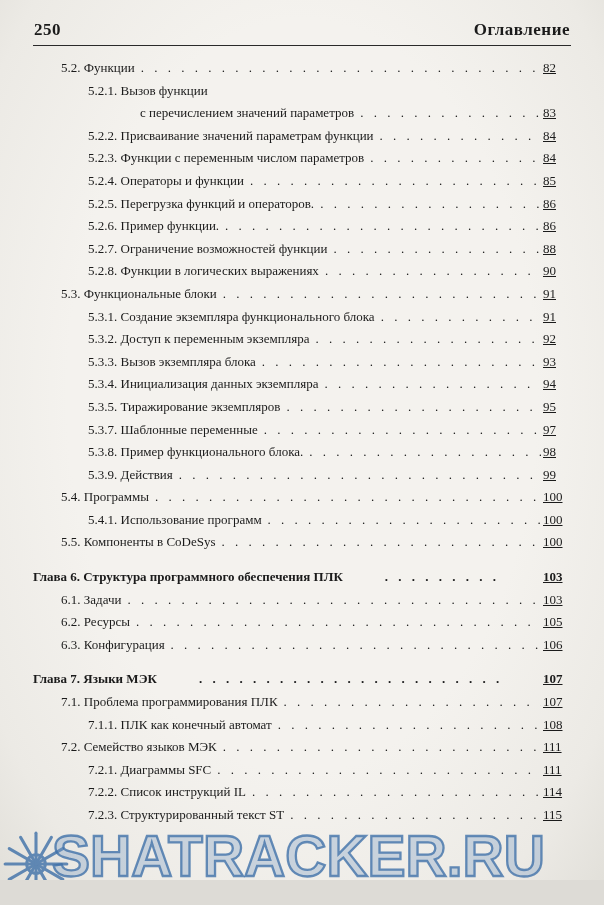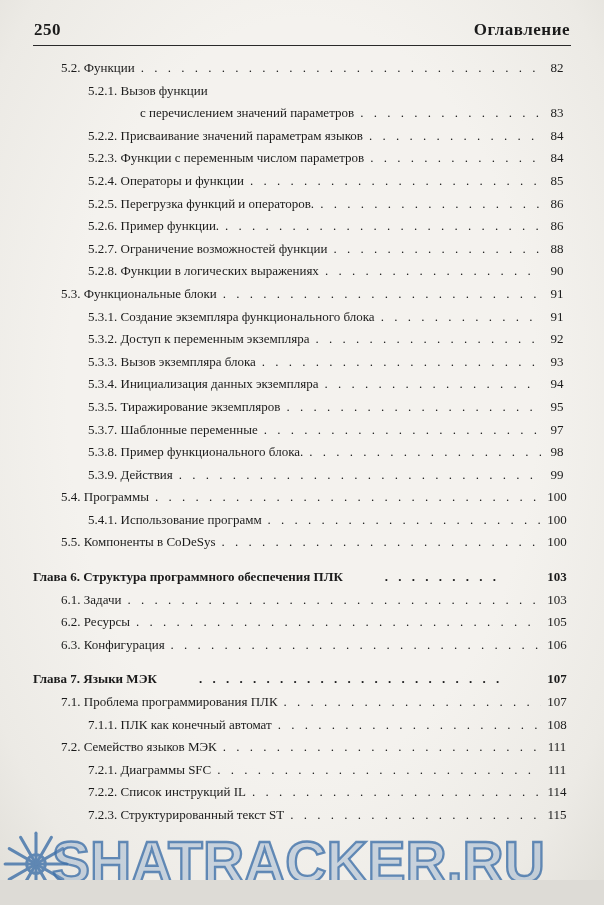--- a/index.html
+++ b/index.html
@@ -64,35 +64,36 @@
     margin: 0 2px 0 6px;
     min-width: 14px;
   }
   .leader::after {
     content: ". . . . . . . . . . . . . . . . . . . . . . . . . . . . . . . . . . . . . . . . . . . . . . . . . .";
     letter-spacing: 3.5px;
   }
   .pg {
     flex: 0 0 auto;
     min-width: 28px;
-    text-align: center;
+    text-align: left;
+    text-decoration: underline;
   }
   
   .watermark {
     position: absolute;
     left: 0;
     top: 826px;
     width: 604px;
     height: 79px;
     pointer-events: none;
   }
   .wm-text {
     position: absolute;
     left: 52px;
-    top: 6px;
+    top: 0;
     font-family: "Liberation Sans", "DejaVu Sans", sans-serif;
     font-weight: 700;
     font-size: 57px;
     line-height: 60px;
     letter-spacing: 0px;
     color: rgba(240, 246, 252, 0.10);
     -webkit-text-stroke: 2.3px rgba(62, 112, 168, 0.78);
     text-shadow: 0 0 1px rgba(62,112,168,0.25);
     white-space: nowrap;
   }
@@ -127,21 +128,21 @@
           <span class="txt">5.2.1. Вызов функции</span>
         </div>
         <div class="row cont">
           <span class="txt">с перечислением значений параметров</span>
           <span class="leader"></span>
           <span class="pg">83</span>
         </div>
       </div>
       <div class="entry level-3">
         <div class="row">
-          <span class="txt">5.2.2. Присваивание значений параметрам языков</span>
+          <span class="txt">5.2.2. Присваивание значений параметрам функции</span>
           <span class="leader"></span>
           <span class="pg">84</span>
         </div>
       </div>
       <div class="entry level-3">
         <div class="row">
           <span class="txt">5.2.3. Функции с переменным числом параметров</span>
           <span class="leader"></span>
           <span class="pg">84</span>
         </div>

